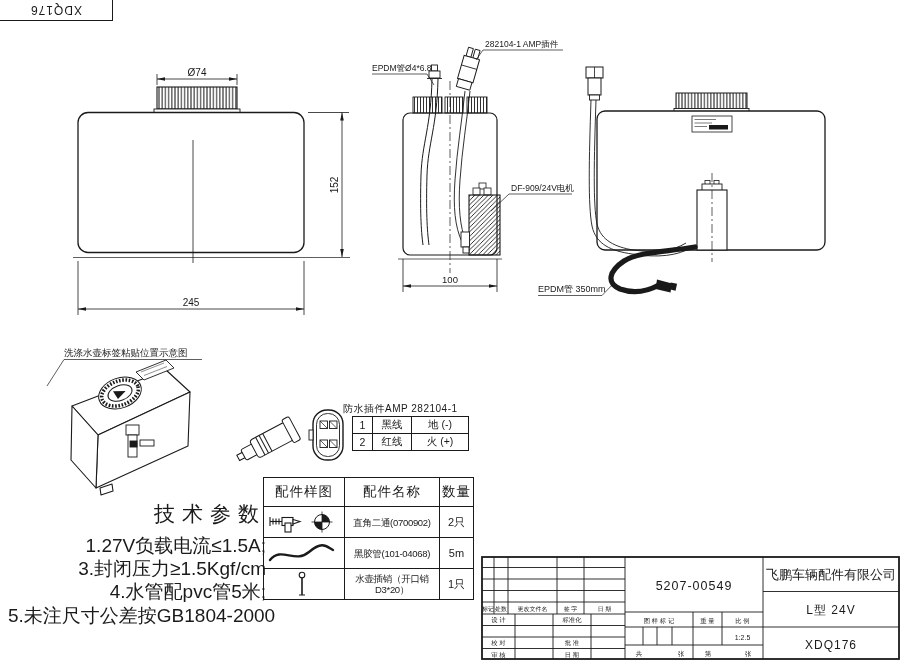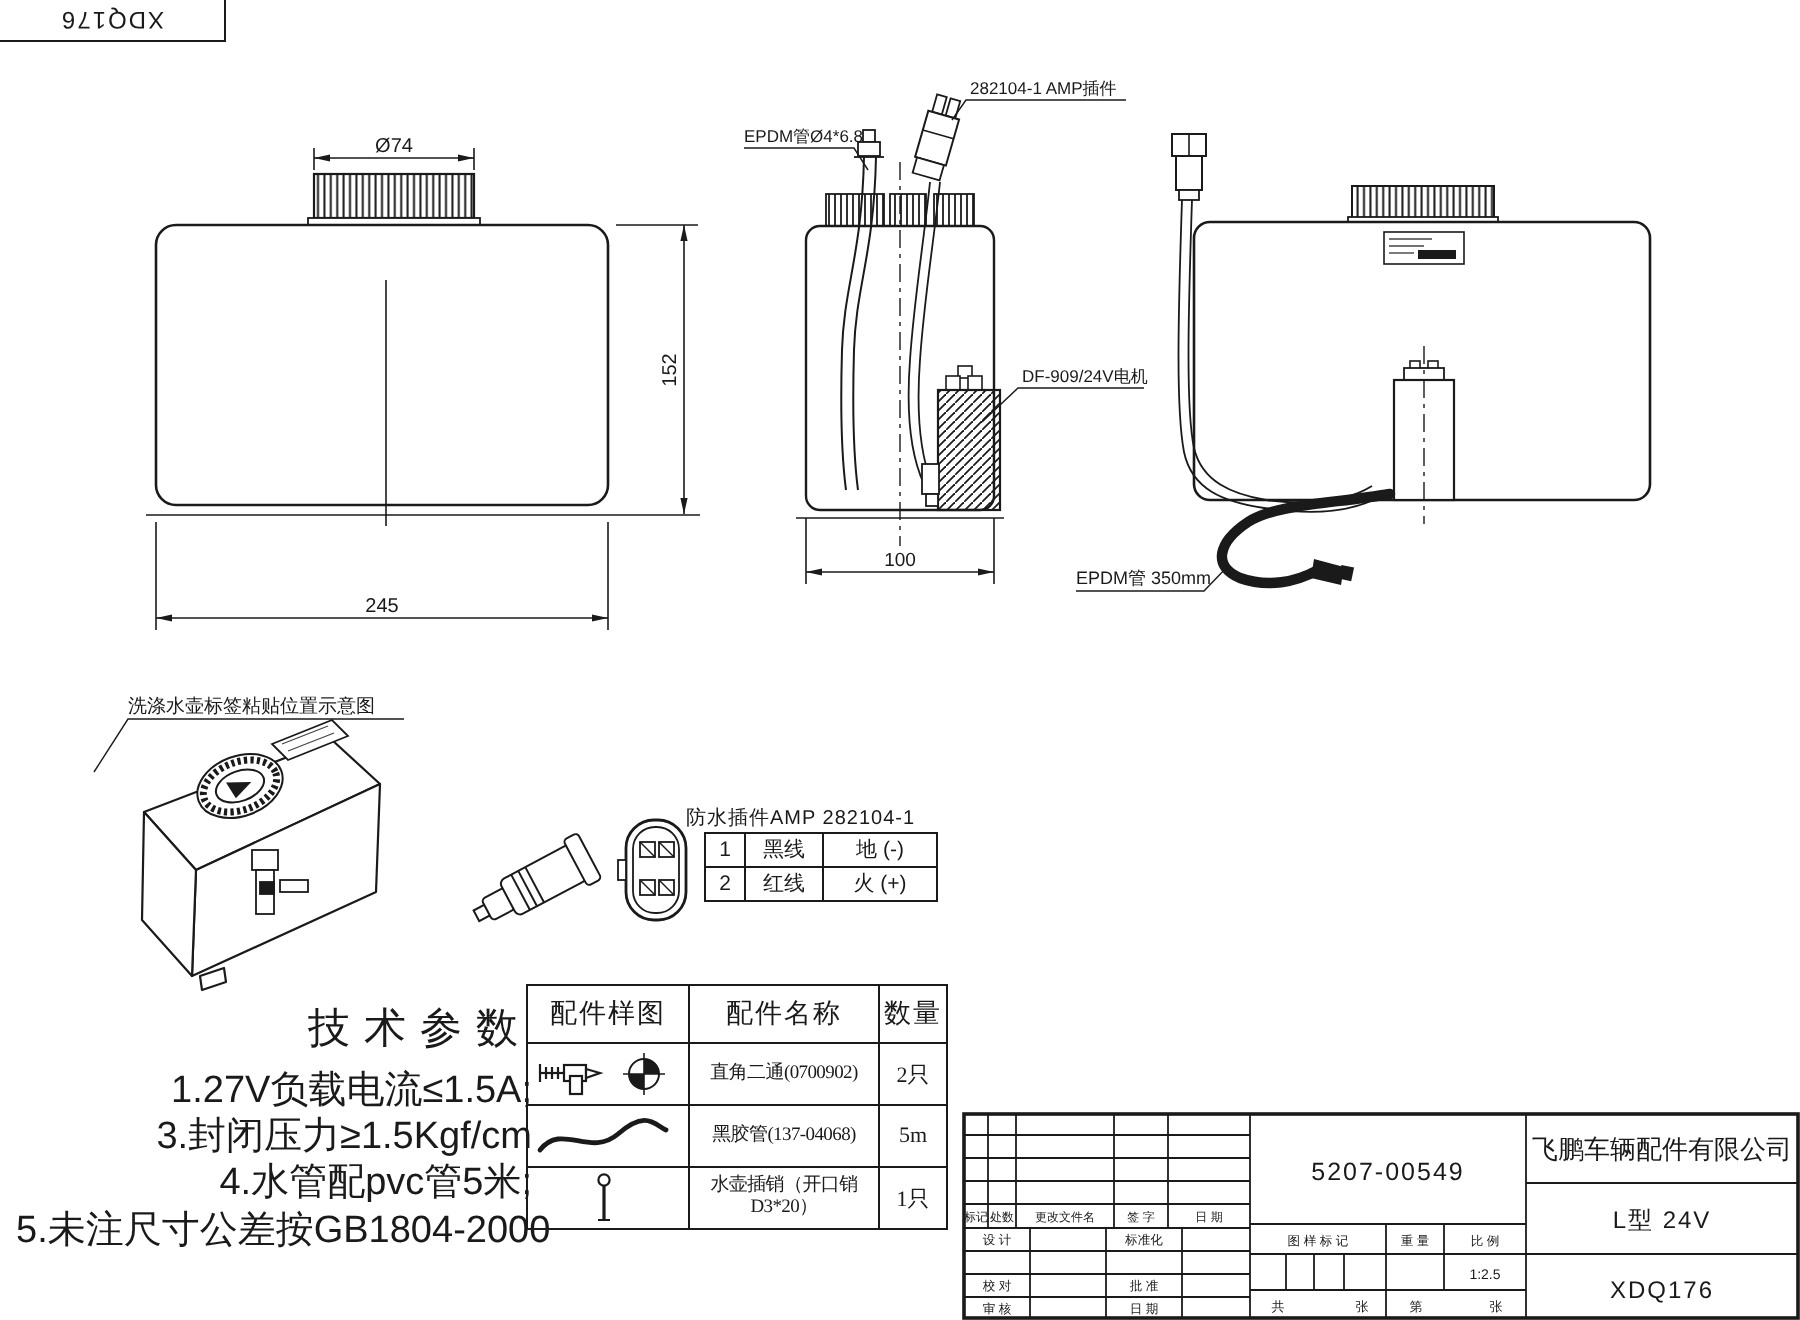--- a/index.html
+++ b/index.html
@@ -16,24 +16,24 @@
   
   #conn-title{left:343px;top:402px;font-size:10px;letter-spacing:.5px;}
   .pin-table{left:352px;top:416px;border-collapse:collapse;table-layout:fixed;}
   .pin-table td{border:1.2px solid #1a1a1a;height:16px;text-align:center;font-size:10.5px;padding:0 2px;white-space:nowrap;}
   .pin-table .c-no{width:15px}.pin-table .c-wire{width:34px}.pin-table .c-fn{width:52px}
   
   #tech{left:8px;top:498px;width:258px;text-align:right;}
   #tech .tp-title{font-size:21px;letter-spacing:7px;margin:2px 0 6px 30px;}
   #tech .tp-item{font-size:19px;line-height:23.2px;white-space:nowrap;}
   
-  .parts-table{left:263px;top:492px;border-collapse:collapse;table-layout:fixed;}
+  .parts-table{left:263px;top:477px;border-collapse:collapse;table-layout:fixed;}
   .parts-table th,.parts-table td{border:1.3px solid #1a1a1a;text-align:center;padding:0 1px;overflow:hidden;}
   .parts-table th{font-size:13.5px;font-weight:normal;height:28px;letter-spacing:1px;}
-  .parts-table td{height:30px;font-family:Liberation Serif, serif;}
+  .parts-table td{height:30px;}
   .parts-table .c-img{width:78px}.parts-table .c-name{width:92px}.parts-table .c-qty{width:31px}
   .pname{font-size:9.5px;letter-spacing:-.3px;line-height:11px;}
   .pqty{font-size:11px;}
 </style>
 </head>
 <body>
 
 <div id="canvas">
 
   <div id="stamp" class="abs">
@@ -316,21 +316,21 @@
       </td>
       <td class="pname">直角二通(0700902)</td>
       <td class="pqty">2只</td>
     </tr>
     <tr>
       <td>
         <svg width="74" height="26" viewBox="0 0 74 26">
           <path d="M5,20 C16,6 30,24 44,12 S62,7 68,10" fill="none" stroke="#1a1a1a" stroke-width="2.4" stroke-linecap="round"></path>
         </svg>
       </td>
-      <td class="pname">黑胶管(137-04068)</td>
+      <td class="pname">黑胶管(101-04068)</td>
       <td class="pqty">5m</td>
     </tr>
     <tr>
       <td>
         <svg width="74" height="30" viewBox="0 0 74 30">
           <circle cx="37" cy="6" r="2.8" fill="none" stroke="#1a1a1a" stroke-width="1.1"></circle>
           <line x1="37" y1="8.8" x2="37" y2="26" stroke="#1a1a1a" stroke-width="1.6"></line>
           <line x1="34" y1="26" x2="40" y2="26" stroke="#1a1a1a" stroke-width="1"></line>
         </svg>
       </td>

